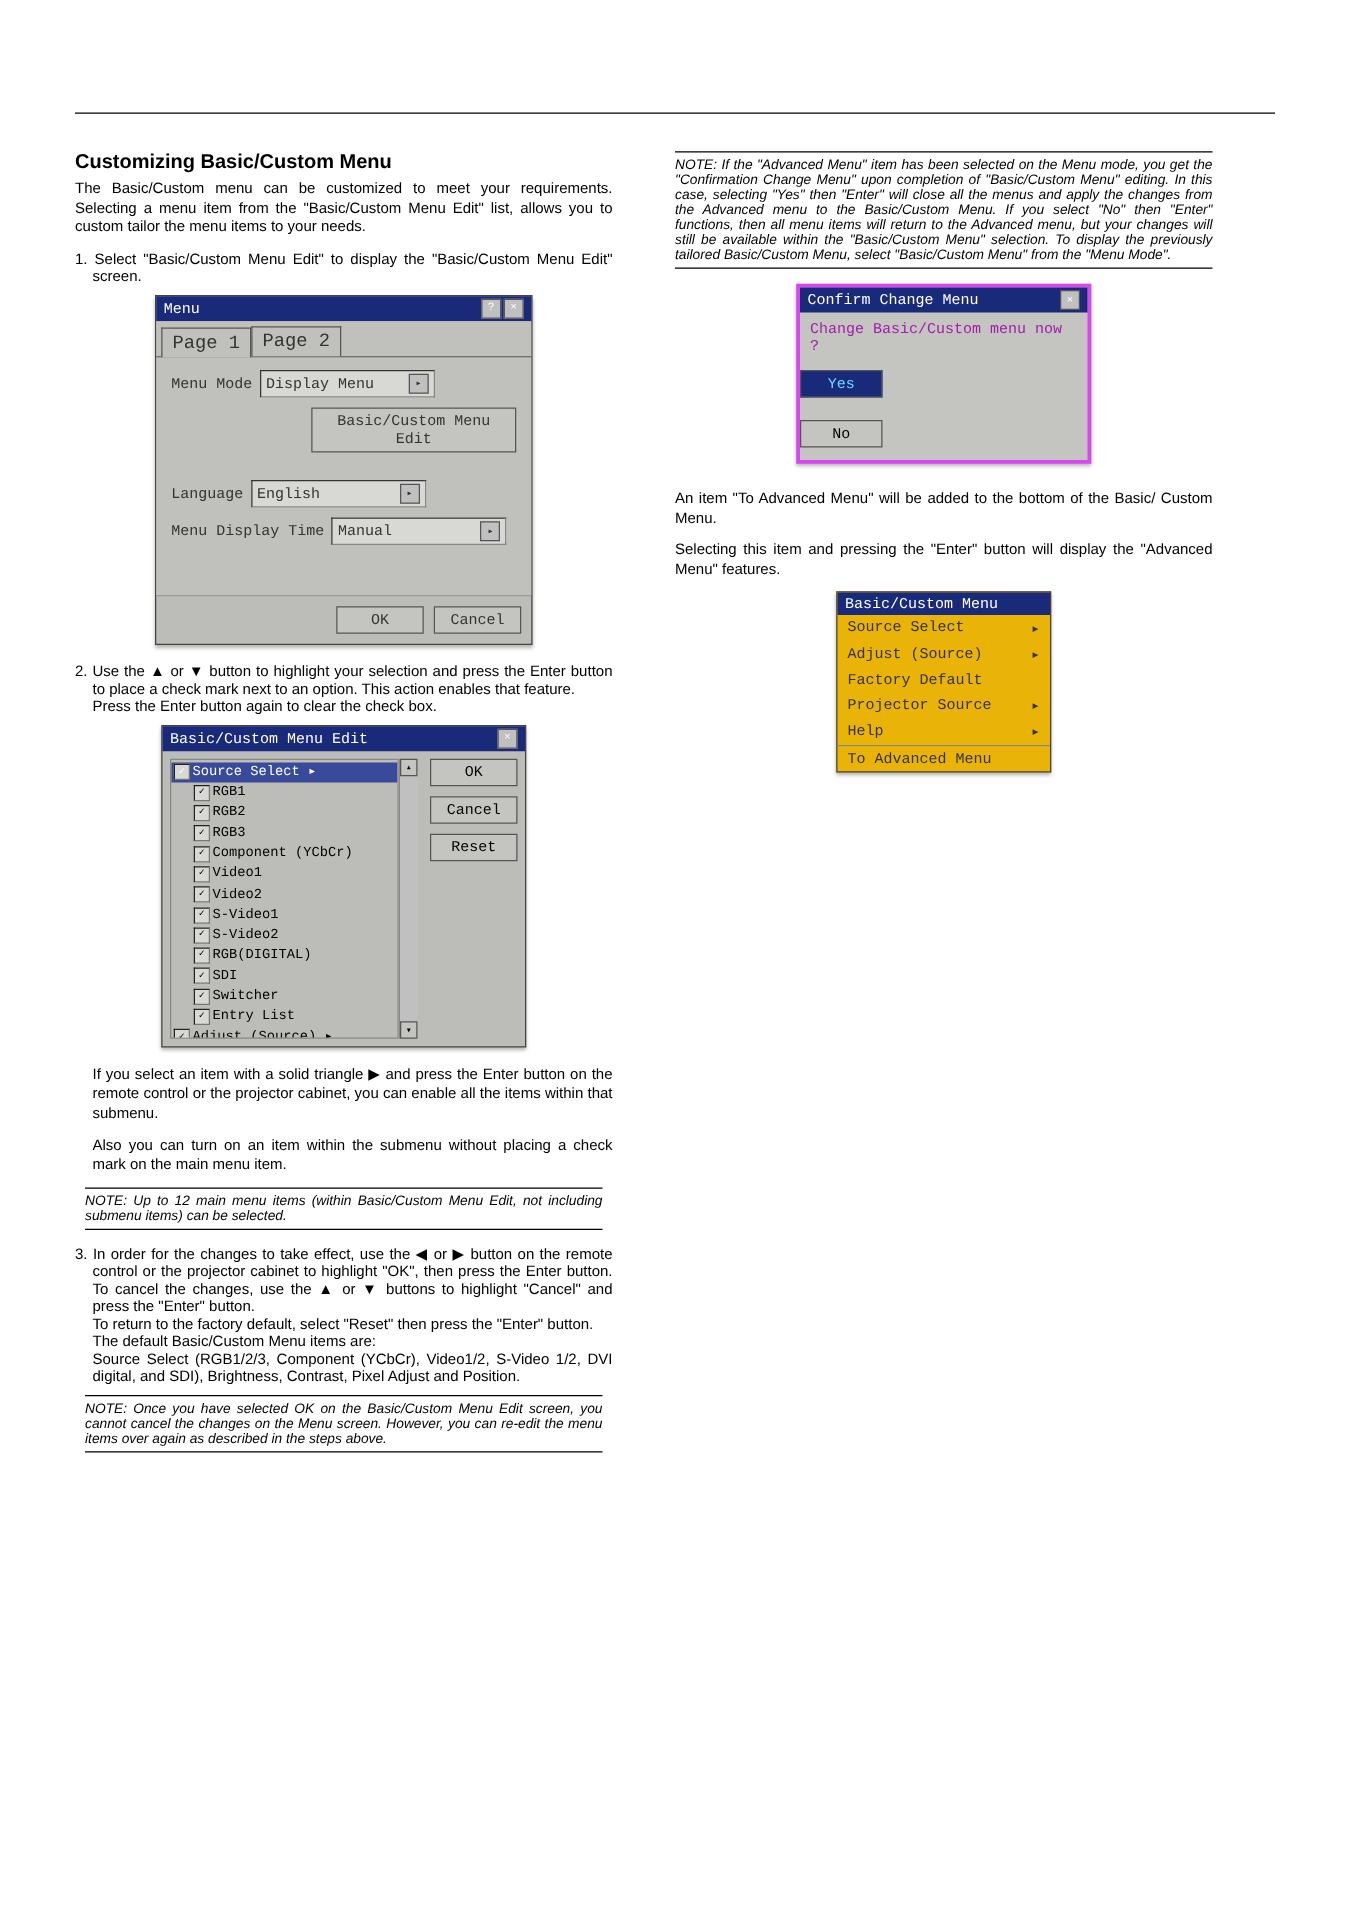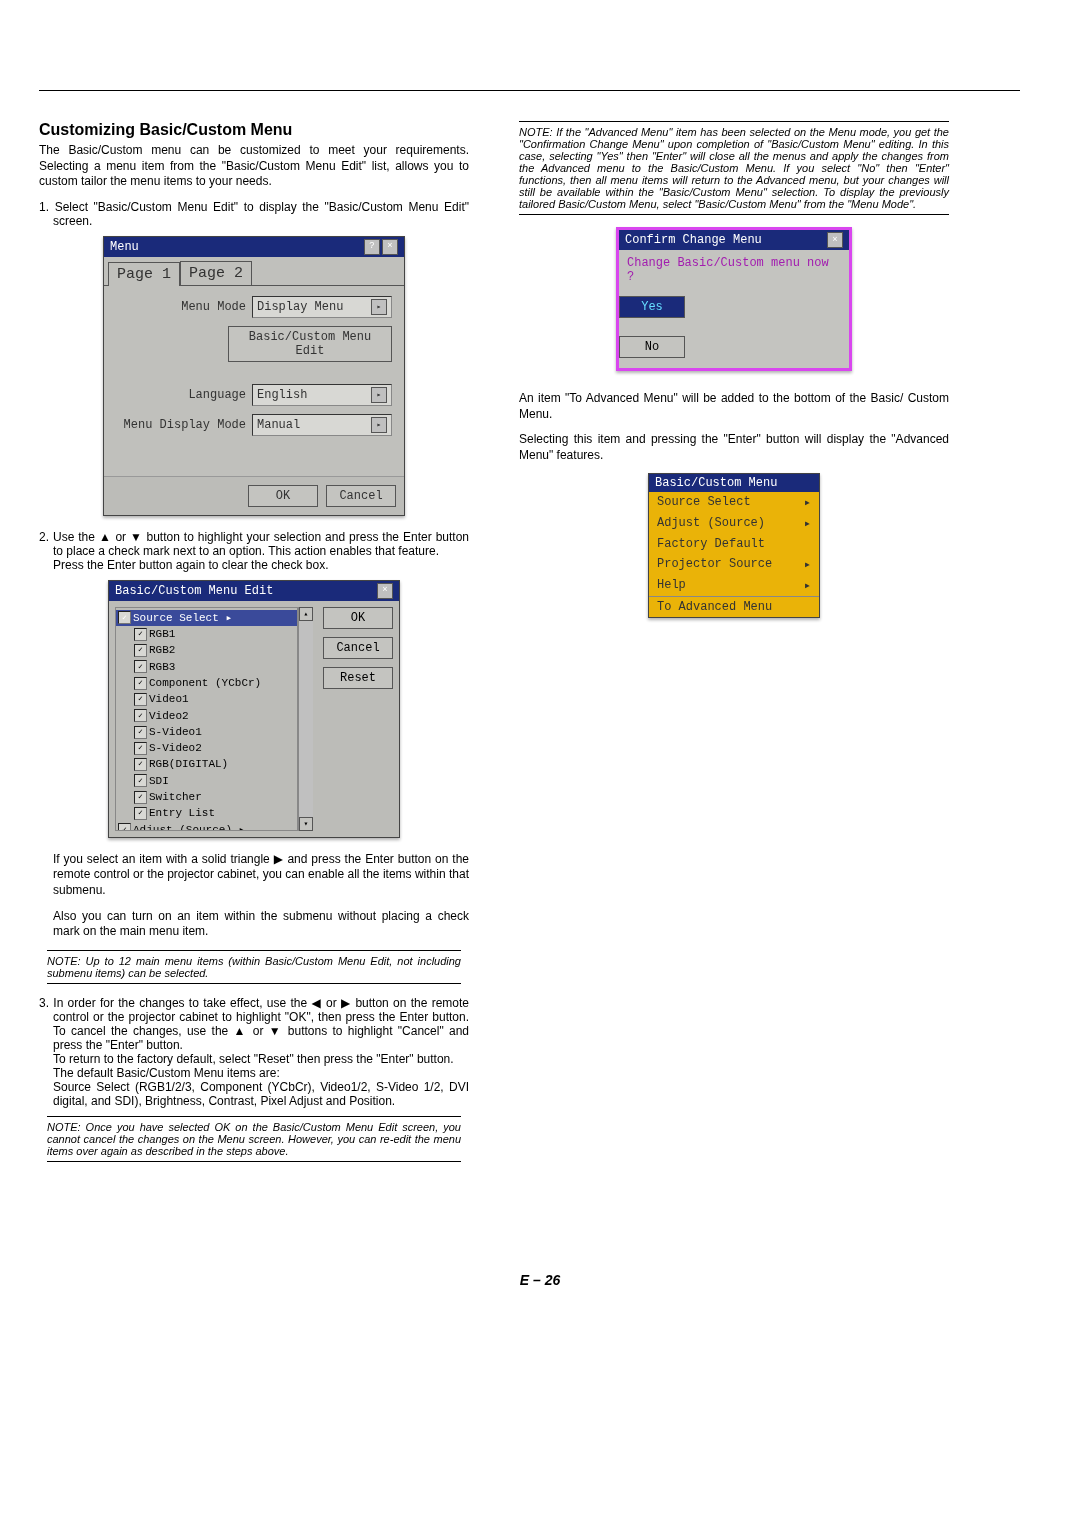--- a/index.html
+++ b/index.html
@@ -8,21 +8,21 @@
     color: #000;
     background: #fff;
     margin: 0;
     padding: 0;
   }
   .page {
     width: 1080px;
     height: 1328px;
     position: relative;
     box-sizing: border-box;
-    padding: 90px 60px 40px 39px;
+    padding: 90px 60px 40px 60px;
   }
   .hr-top {
     border: none;
     border-top: 1px solid #000;
     margin: 0 0 30px 0;
   }
   .columns {
     display: flex;
     gap: 50px;
   }
@@ -60,21 +60,21 @@
   .titlebar .sysbtn {
     width: 14px; height: 14px;
     background: #c0c0c0; border:1px solid #555;
     display:flex; align-items:center; justify-content:center;
     font-size:9px; line-height:1;
   }
   .tabs { background:#c0c0bc; display:flex; border-bottom:1px solid #555; padding:4px 4px 0 4px; gap:0;}
   .tab { padding:3px 8px; border:1px solid #555; border-bottom:none; position:relative; background:#c0c0bc; font-size:15px;}
   .tab.active { background:#c0c0bc; top:1px; }
   .dlgbody { padding:10px 12px 6px 12px; background:#c0c0bc; }
-  .row { display:flex; justify-content:flex-end; align-items:center; margin-bottom:8px; gap:6px;}
+  .row { display:flex; justify-content:flex-start; align-items:center; margin-bottom:8px; gap:6px;}
   .row .label { font-size:12px; color:#333;}
   .field { background:#d8d8d4; border:1px inset #888; padding:2px 4px; width:130px; display:flex; justify-content:space-between; align-items:center; font-size:12px;}
   .field .dropbtn { width:14px; height:14px; background:#c0c0c0; border:1px solid #555; display:flex;align-items:center;justify-content:center;font-size:8px;}
   .bigbtn { border:1px solid #555; background:#c4c4c0; padding:3px 6px; font-size:12px; text-align:center;}
   .dlgfoot { border-top:1px solid #999; padding:8px; display:flex; justify-content:flex-end; gap:8px;}
   .small-screenshot { width:290px; margin:6px auto 14px auto; background:#bcbcb8; border:1px solid #444; font-family:"Courier New",monospace; box-shadow: 0 2px 3px rgba(0,0,0,0.3);}
   .checklist-area { display:flex; gap:10px; padding:6px; }
   .checklist { flex:1; background:#bcbcb8; border:1px solid #888; padding:2px 0; font-size:11px; height:218px; overflow:hidden; }
   .check-item { display:flex; align-items:center; gap:2px; padding:1px 2px; line-height:1.3;}
   .check-item .ckbox { width:11px; height:11px; background:#d8d8d4; border:1px inset #777; display:flex;align-items:center;justify-content:center;font-size:8px;}
@@ -134,21 +134,21 @@
           </div>
           <div style="height:14px;"></div>
           <div class="row">
             <span class="label">Language</span>
             <span class="field">
               <span>English</span>
               <span class="dropbtn">▸</span>
             </span>
           </div>
           <div class="row">
-            <span class="label">Menu Display Mode</span>
+            <span class="label">Menu Display Time</span>
             <span class="field">
               <span>Manual</span>
               <span class="dropbtn">▸</span>
             </span>
           </div>
           <div style="height:26px;"></div>
         </div>
         <div class="dlgfoot">
           <span class="bigbtn" style="width:56px;">OK</span>
           <span class="bigbtn" style="width:56px;">Cancel</span>
@@ -302,14 +302,13 @@
               <span>▸</span>
             </div>
             <div class="item sep">
               <span>To Advanced Menu</span>
             </div>
           </div>
       </div>
     </div>
   </div>
 
-  <div class="page-number">E – 26</div>
 </div>
 
 </body></html>

